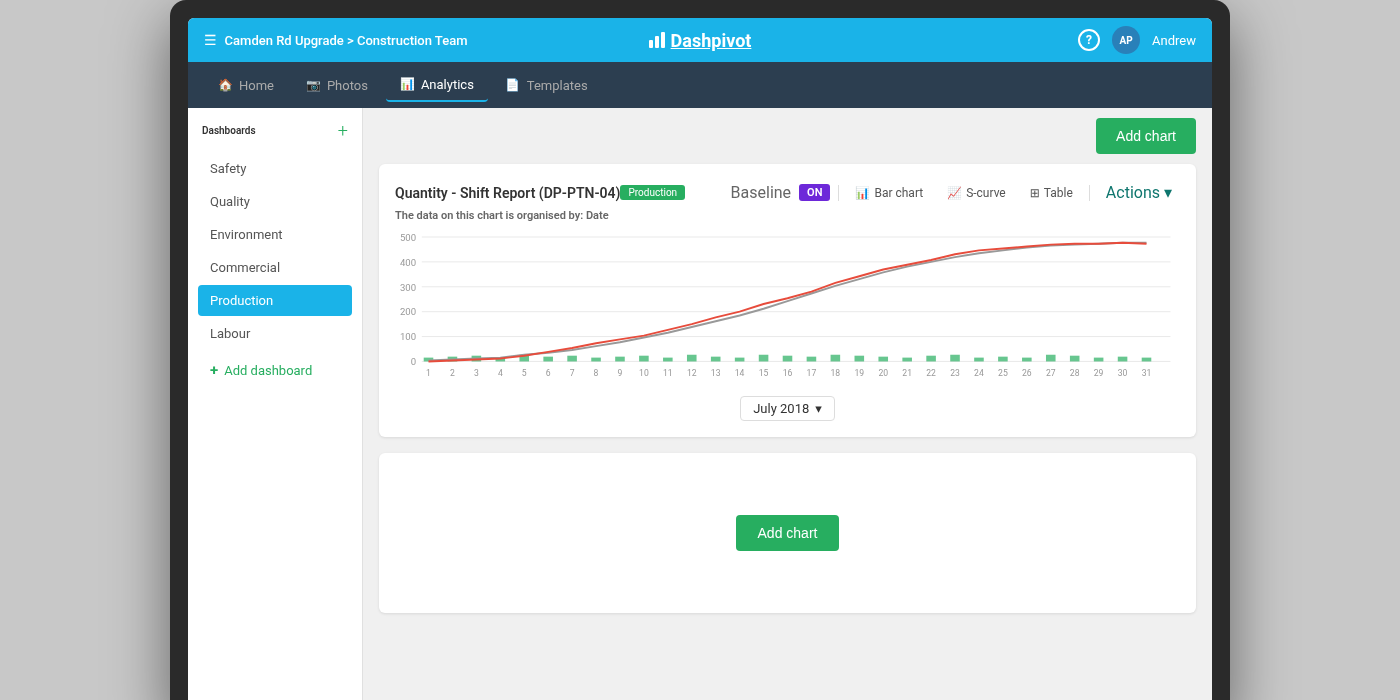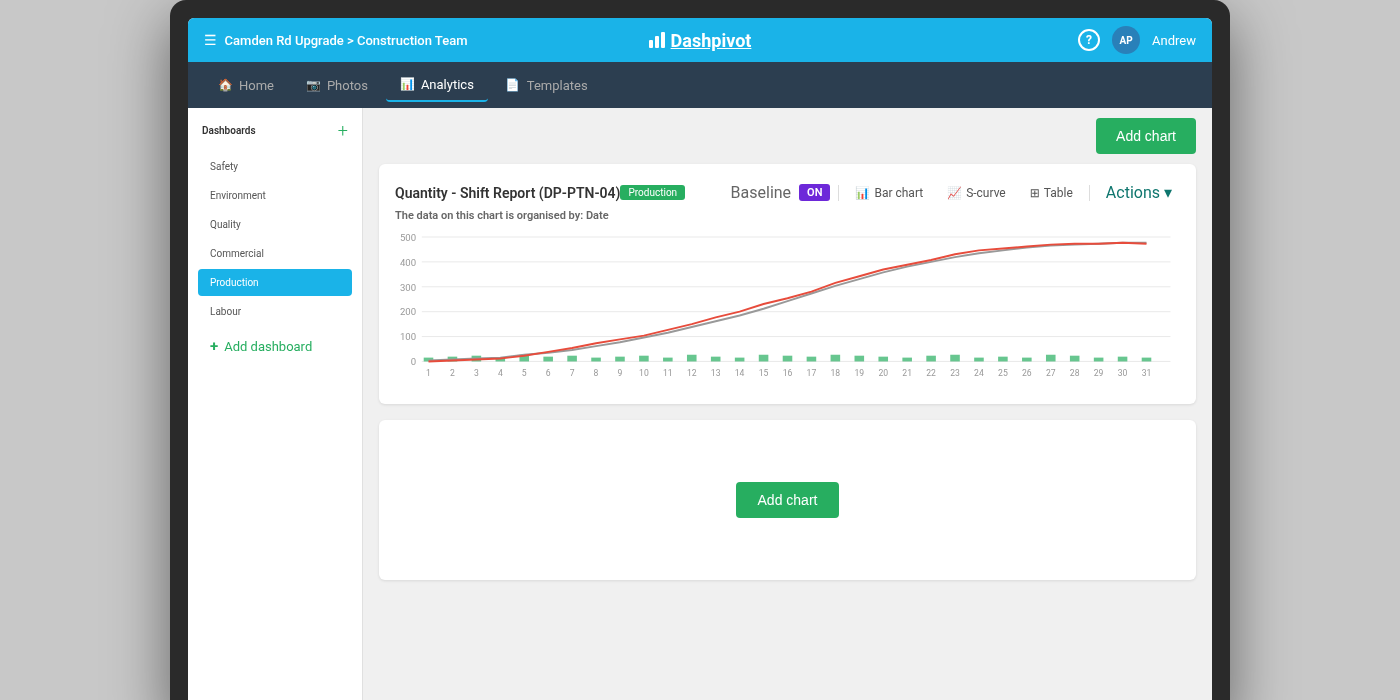--- a/index.html
+++ b/index.html
@@ -157,21 +157,21 @@
     }
     .add-icon {
       color: #27ae60;
       font-size: 18px;
       cursor: pointer;
       font-weight: 300;
     }
     .sidebar-item {
       padding: 8px 12px;
       border-radius: 4px;
-      font-size: 10px;
+      font-size: 13px;
       color: #555;
       cursor: pointer;
       margin-bottom: 2px;
     }
     .sidebar-item.active {
       background: #1ab3e8;
       color: white;
     }
     .add-dashboard {
       display: flex;
@@ -380,22 +380,22 @@
 
     <div class="main-layout">
 
       <div class="sidebar">
         <div class="sidebar-header">
           <span class="sidebar-title">Dashboards</span>
           <span class="add-icon">+</span>
         </div>
 
         <div class="sidebar-item">Safety</div>
+        <div class="sidebar-item">Quality</div>
         <div class="sidebar-item">Environment</div>
-        <div class="sidebar-item">Quality</div>
         <div class="sidebar-item">Commercial</div>
         <div class="sidebar-item active">Production</div>
         <div class="sidebar-item">Labour</div>
 
         <div class="add-dashboard">
           <span style="color:#27ae60;font-weight:700;font-size:15px;">+</span>
           <span>Add dashboard</span>
         </div>
       </div>
 
@@ -519,20 +519,26 @@
               <text x="635" y="155" font-size="9" fill="#999" text-anchor="middle">25</text>
               <text x="660" y="155" font-size="9" fill="#999" text-anchor="middle">26</text>
               <text x="685" y="155" font-size="9" fill="#999" text-anchor="middle">27</text>
               <text x="710" y="155" font-size="9" fill="#999" text-anchor="middle">28</text>
               <text x="735" y="155" font-size="9" fill="#999" text-anchor="middle">29</text>
               <text x="760" y="155" font-size="9" fill="#999" text-anchor="middle">30</text>
               <text x="785" y="155" font-size="9" fill="#999" text-anchor="middle">31</text>
             </svg>
           </div>
 
+          <div class="month-selector">
+            <div class="month-select">
+              <span>July 2018</span>
+              <span>▾</span>
+            </div>
+          </div>
         </div>
 
         <div class="empty-chart-card">
           <button class="add-chart-center-btn">Add chart</button>
         </div>
 
       </div>
     </div>
 
   </div>

